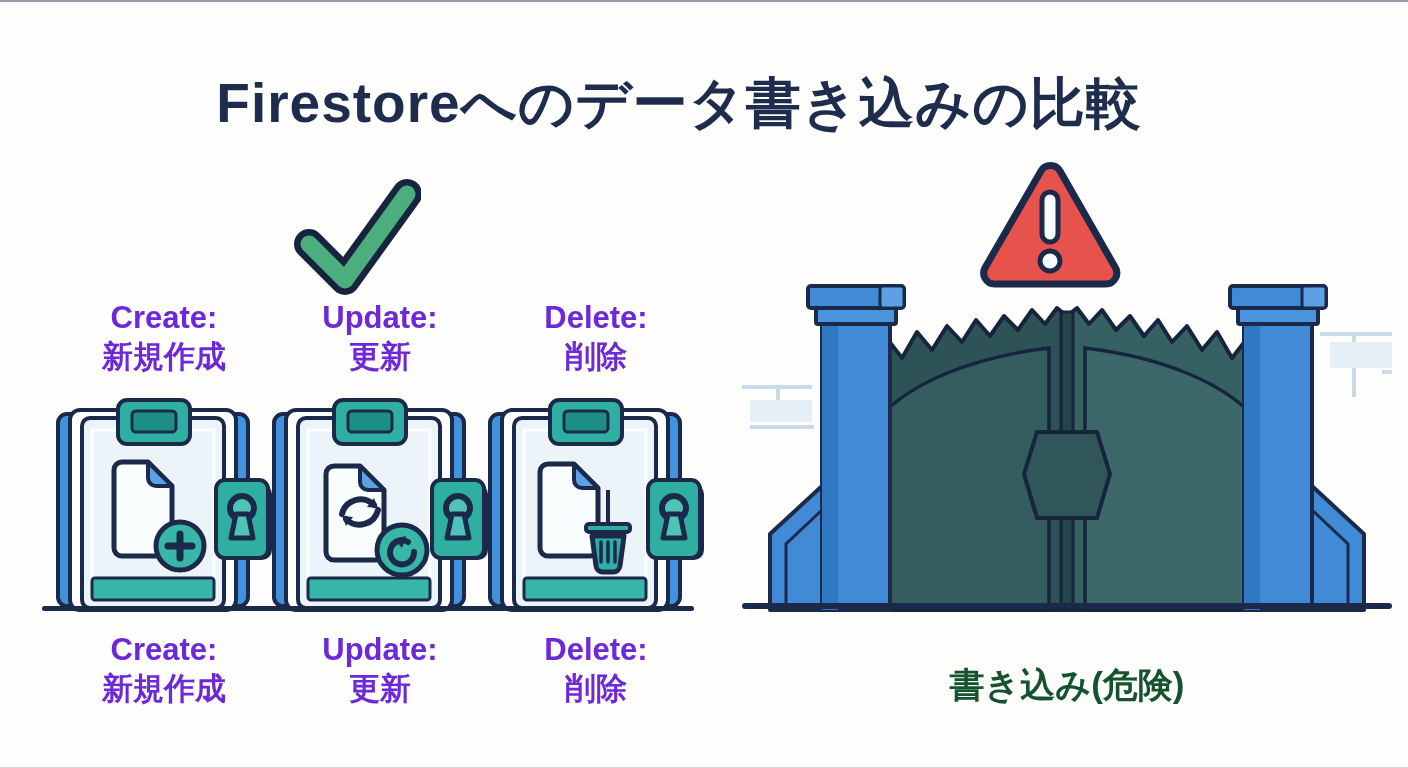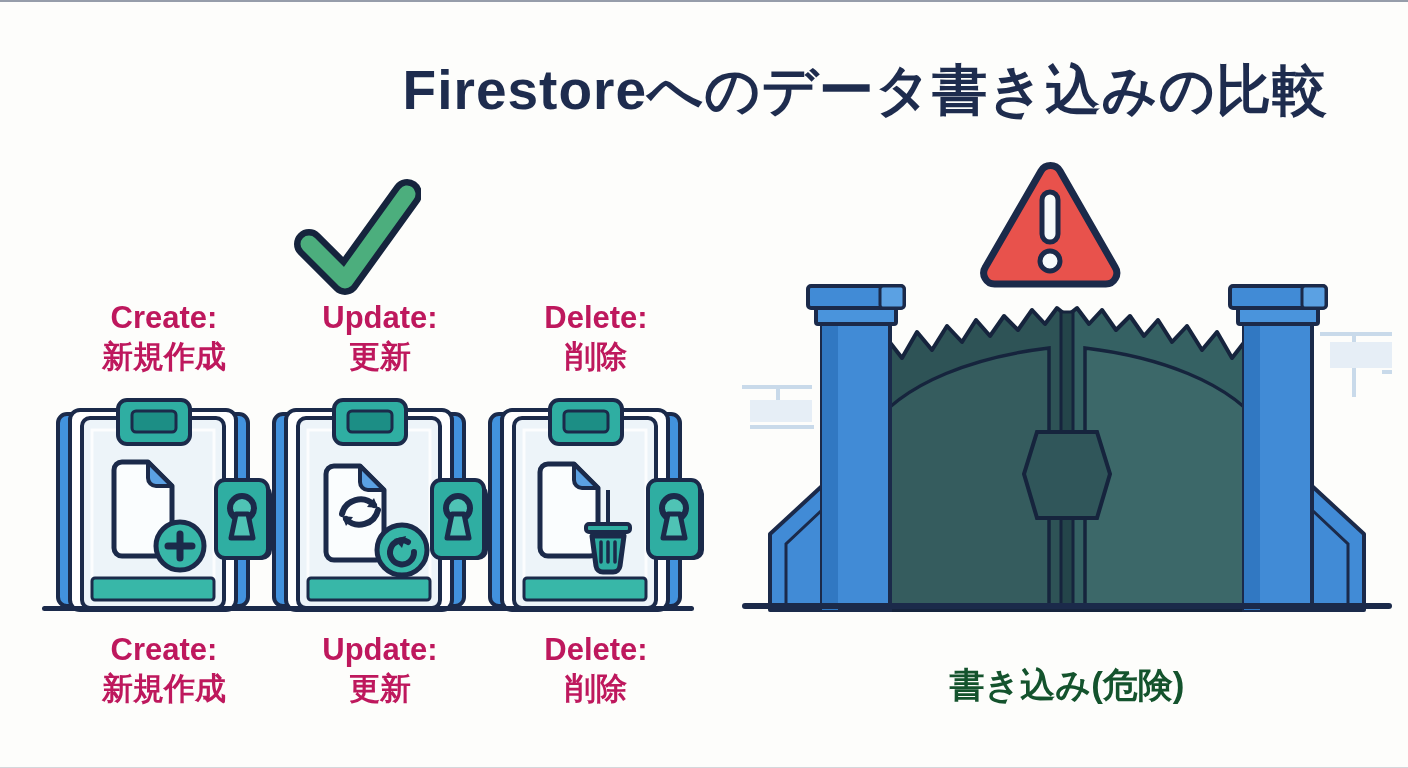--- a/index.html
+++ b/index.html
@@ -9,28 +9,28 @@
     font-family:"Liberation Sans","DejaVu Sans",sans-serif;
     overflow:hidden;position:relative;
   }
   .canvas{
     position:absolute;inset:0;
     border-top:2px solid rgba(27,42,74,.45);
     border-bottom:1px solid rgba(27,42,74,.18);
   }
   .page-title{
     position:absolute;top:48px;left:0;width:1324px;
-    margin:4px;text-align:right;
+    margin:17px;text-align:center;
     font-size:55px;font-weight:700;letter-spacing:1px;
     color:#1E2C4E;
   }
   .abs{position:absolute;}
   .col-label{
     position:absolute;width:224px;text-align:center;
-    font-size:31px;font-weight:700;color:#be185d;line-height:39px;
+    font-size:31px;font-weight:700;color:#6d28d9;line-height:39px;
   }
   .col-label span{display:block;}
   .ground-left{
     position:absolute;left:42px;top:604px;width:652px;height:5px;
     background:#1B2A4A;border-radius:3px;
   }
   .danger-label{
     position:absolute;left:877px;top:660px;width:380px;
     text-align:center;font-size:35px;font-weight:700;color:#14532d;
   }

